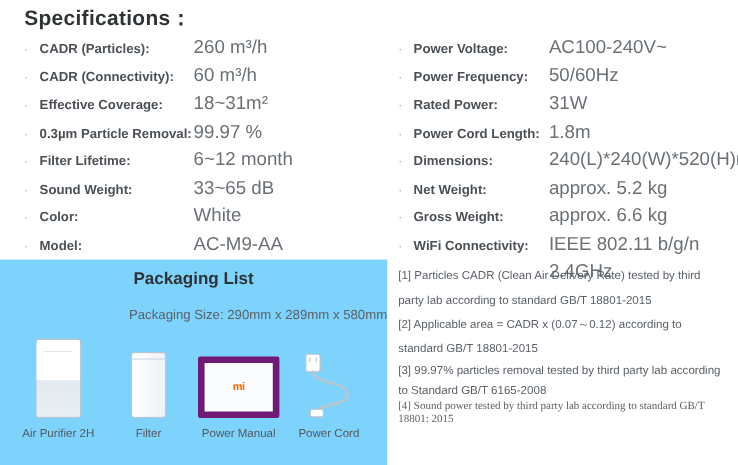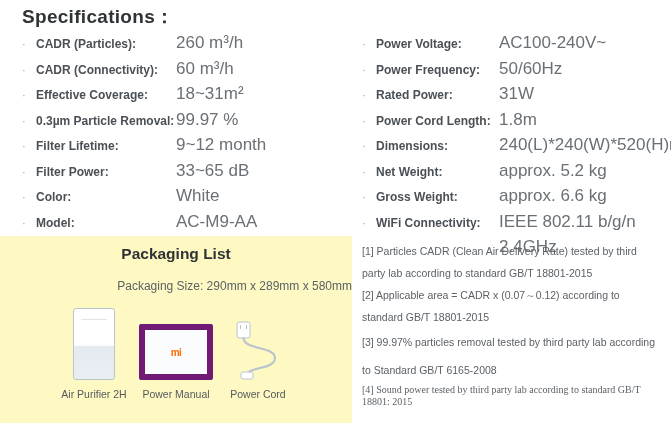--- a/index.html
+++ b/index.html
@@ -78,21 +78,21 @@
     top: 236px;
     width: 671px;
     height: 187px;
   }
   .pack-panel {
     position: absolute;
     left: 0;
     top: 0;
     width: 352px;
     height: 187px;
-    background: #fef9c3;
+    background: #7dd3fc;
     box-sizing: border-box;
   }
   .pack-title {
     position: absolute;
     left: 0;
     top: 9px;
     width: 352px;
     text-align: center;
     font-size: 15.5px;
     font-weight: bold;
@@ -217,25 +217,25 @@
         <span class="spec-value">18~31m²</span>
       </div>
       <div class="spec-row">
         <span class="bullet">·</span>
         <span class="spec-label">0.3µm Particle Removal:</span>
         <span class="spec-value">99.97 %</span>
       </div>
       <div class="spec-row">
         <span class="bullet">·</span>
         <span class="spec-label">Filter Lifetime:</span>
-        <span class="spec-value">9~12 month</span>
-      </div>
-      <div class="spec-row">
-        <span class="bullet">·</span>
-        <span class="spec-label">Filter Power:</span>
+        <span class="spec-value">6~12 month</span>
+      </div>
+      <div class="spec-row">
+        <span class="bullet">·</span>
+        <span class="spec-label">Sound Weight:</span>
         <span class="spec-value">33~65 dB</span>
       </div>
       <div class="spec-row">
         <span class="bullet">·</span>
         <span class="spec-label">Color:</span>
         <span class="spec-value">White</span>
       </div>
       <div class="spec-row">
         <span class="bullet">·</span>
         <span class="spec-label">Model:</span>
@@ -296,20 +296,26 @@
 
       <div class="products">
 
         <div class="product">
           <div class="art">
             <div class="purifier"></div>
           </div>
           <div class="cap">Air Purifier 2H</div>
         </div>
 
+        <div class="product">
+          <div class="art">
+            <div class="filter"></div>
+          </div>
+          <div class="cap">Filter</div>
+        </div>
 
         <div class="product">
           <div class="art">
             <div class="manual">
               <span class="logo">mi</span>
             </div>
           </div>
           <div class="cap">Power Manual</div>
         </div>
 
@@ -327,19 +333,19 @@
           </div>
           <div class="cap">Power Cord</div>
         </div>
 
       </div>
     </div>
 
     <div style="position:absolute; left:362px; top:4px; width:300px;">
       <div style="font-size:10.5px; color:#5b6167; line-height:22px;">[1] Particles CADR (Clean Air Delivery Rate) tested by third party lab   according to standard GB/T 18801-2015</div>
       <div style="font-size:10.5px; color:#5b6167; line-height:22px;">[2] Applicable area = CADR x (0.07～0.12) according to standard GB/T 18801-2015</div>
-      <div style="font-size:10.5px; color:#5b6167; line-height:28px;">[3] 99.97% particles removal tested by third party lab according to Standard GB/T 6165-2008</div>
+      <div style="font-size:10.5px; color:#5b6167; line-height:18px;">[3] 99.97% particles removal tested by third party lab according to Standard GB/T 6165-2008</div>
       <div style="font-size:10px; color:#5b6167; line-height:12px;font-family:Liberation Serif, serif;">[4] Sound power tested by third party lab according to standard GB/T 18801: 2015</div>
     </div>
 
   </div>
 
 </div>
 
 </body></html>

